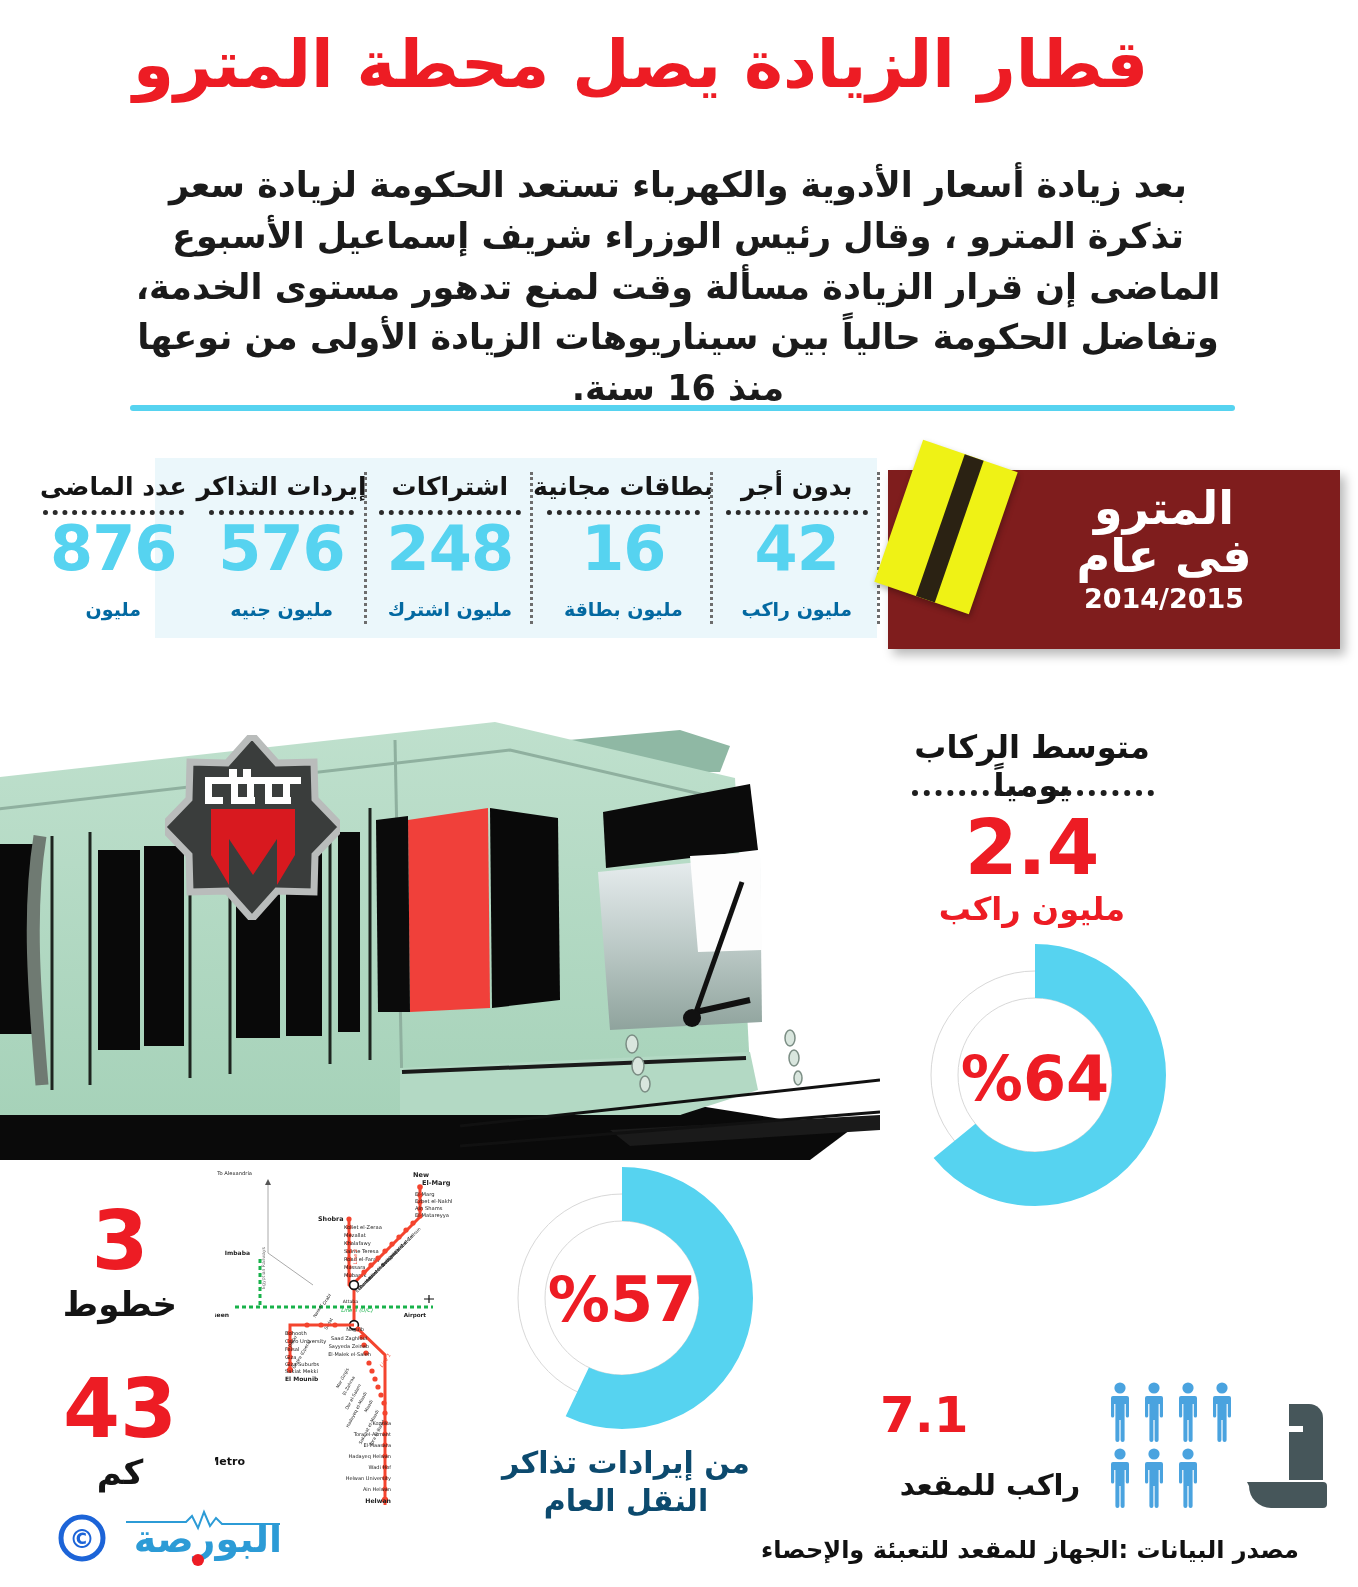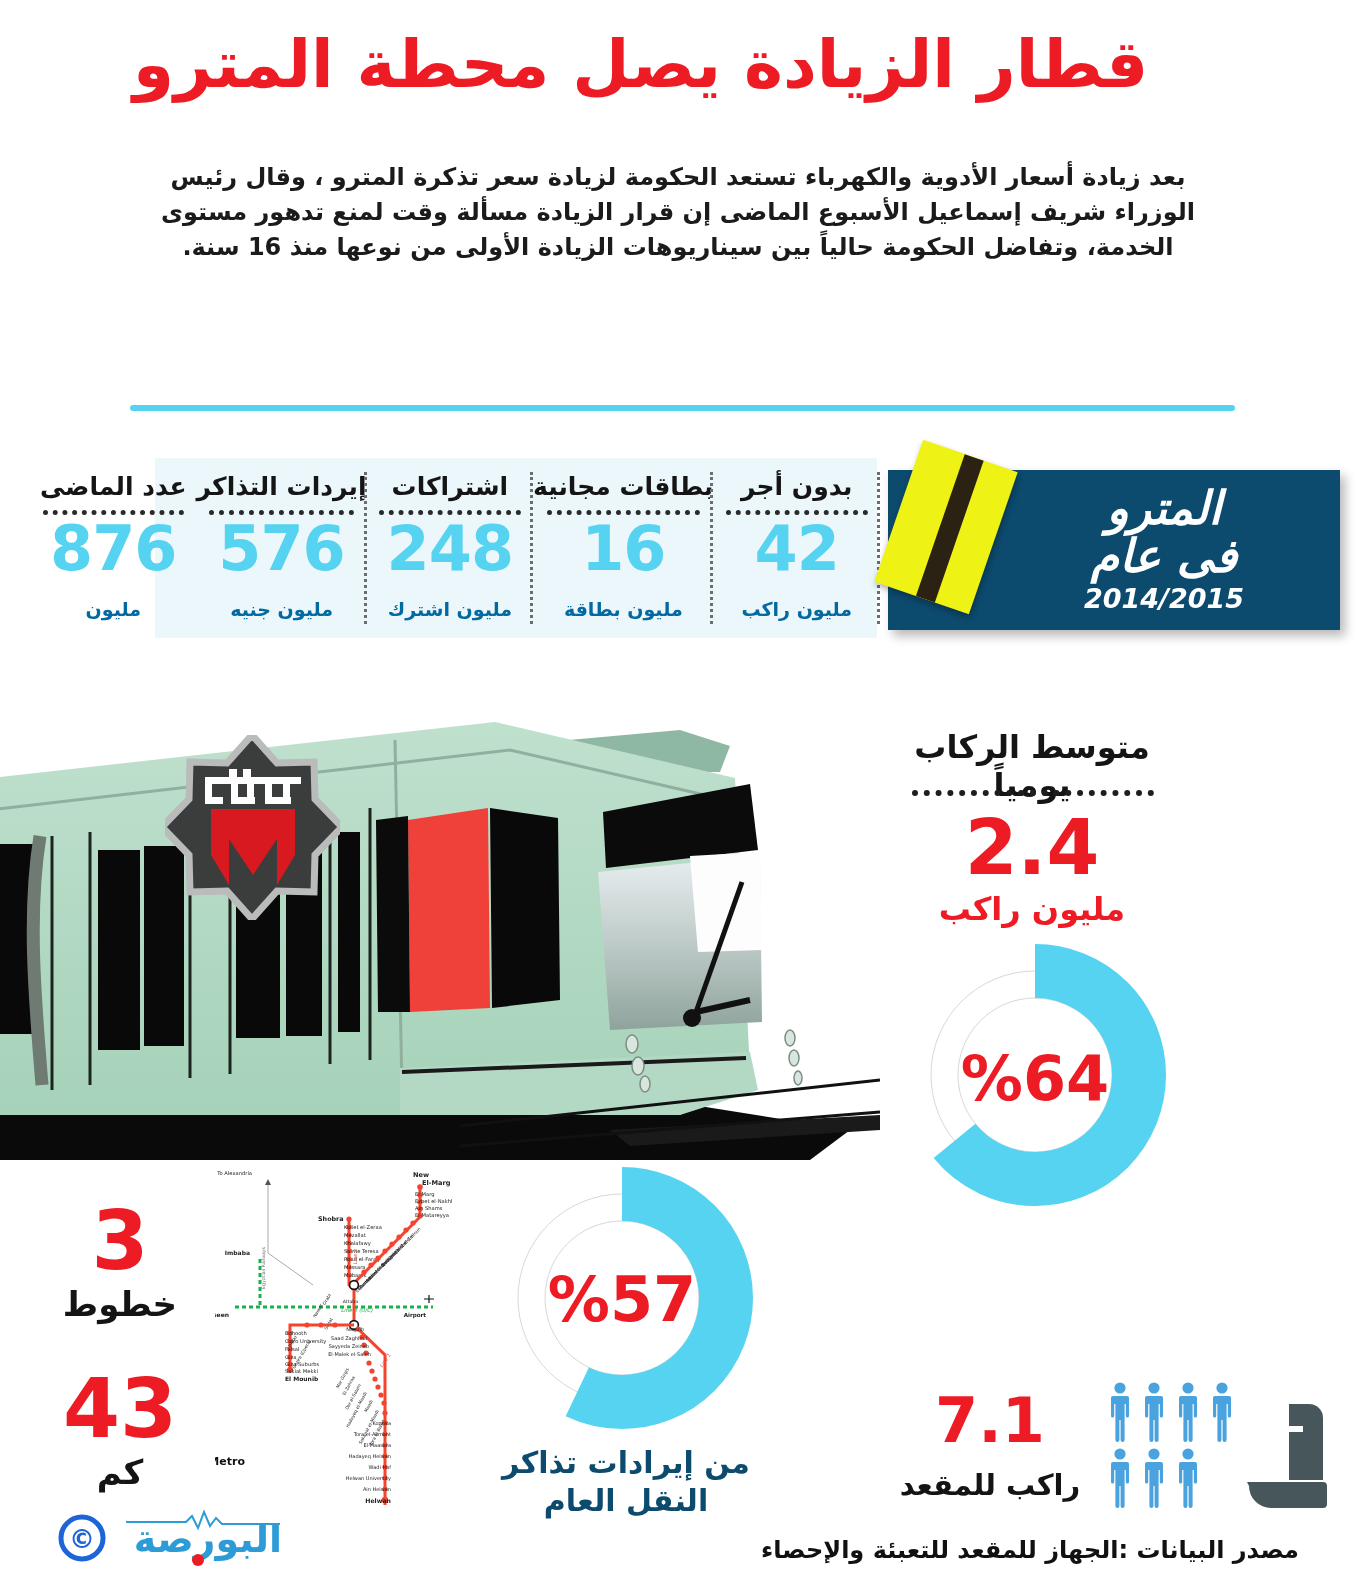--- a/index.html
+++ b/index.html
@@ -19,21 +19,21 @@
     color: #ED1C24;
     font-size: 66px;
     font-weight: bold;
     letter-spacing: -1px;
     direction: rtl;
   }
   .lede {
     position: absolute; top: 160px; right: 130px; width: 1100px;
     direction: rtl; text-align: center;
     color: #1b1b1b;
-    font-size: 24px;
+    font-size: 35px;
     font-weight: bold;
     line-height: 1.45;
   }
   .divider {
     position: absolute; top: 405px; left: 130px; width: 1105px; height: 6px;
     background: #56D3F0;
     border-radius: 4px;
   }
 
   
@@ -75,24 +75,23 @@
     direction: ltr;
   }
   .stat-unit {
     font-size: 19px; font-weight: bold; color: #0369a1;
     margin-top: 18px; white-space: nowrap;
   }
 
   
   .banner {
     position: absolute; top: 470px; left: 888px;
-    width: 452px; height: 160px;
-    background: #0c4a6e;
+    width: 452px; height: 179px;
+    background: #7f1d1d;
     box-shadow: 5px 6px 10px rgba(0,0,0,0.28);
-    font-style: italic;
   }
   .banner-text {
     position: absolute; top: 14px; right: 26px; width: 300px;
     direction: rtl; text-align: center; color: #fff;
   }
   .banner-line1 { font-size: 46px; font-weight: bold; line-height: 1.05; }
   .banner-line2 { font-size: 46px; font-weight: bold; line-height: 1.05; }
   .banner-year {
     font-size: 27px; font-weight: bold; direction: ltr; margin-top: 2px;
   }
@@ -159,22 +158,22 @@
   }
   .mini-lines { top: 1200px; left: 25px; }
   .mini-km { top: 1368px; left: 25px; }
 
   
   .map { position: absolute; top: 1155px; left: 215px; width: 275px; height: 375px; }
 
   
   .seat-value {
     position: absolute; top: 1390px; left: 880px; width: 220px;
-    text-align: center; direction: ltr;
-    font-size: 62px; font-weight: bold; color: #ED1C24; line-height: 1;
+    direction: ltr;
+    font-size: 50px; font-weight: bold; color: #ED1C24; line-height: 1;
   }
   .seat-label {
     position: absolute; top: 1468px; left: 870px; width: 240px;
     text-align: center; direction: rtl;
     font-size: 29px; font-weight: bold; color: #141414;
   }
   .people { position: absolute; top: 1382px; left: 1105px; width: 140px; height: 132px; }
   .seat-icon { position: absolute; top: 1400px; left: 1243px; width: 100px; height: 115px; }
 
   

